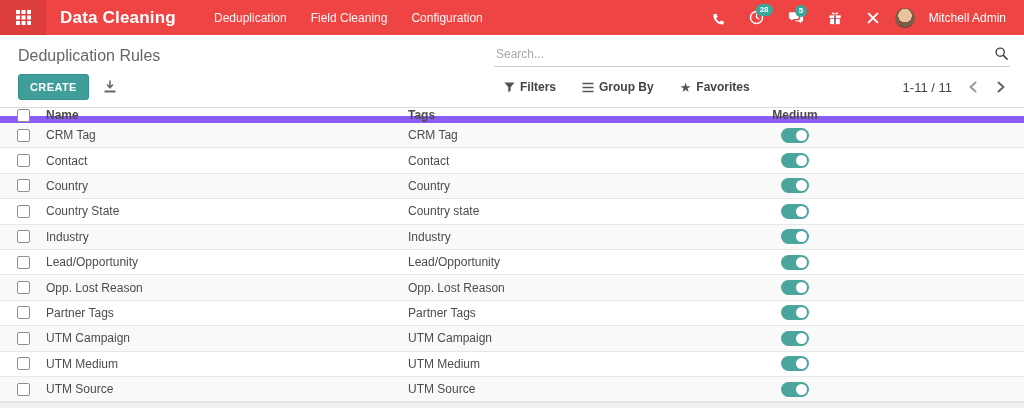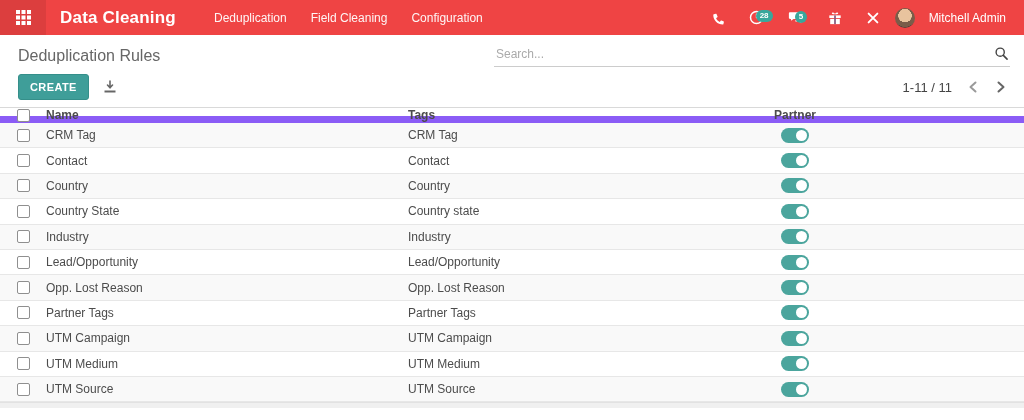--- a/index.html
+++ b/index.html
@@ -9,21 +9,21 @@
   
   .navbar { height:35px; background:#ef4444; display:flex; align-items:center; color:#fff; }
   .apps-btn { width:46px; height:35px; display:flex; align-items:center; justify-content:center;
     background:rgba(0,0,0,0.08); cursor:pointer; }
   .brand { font-size:17px; font-weight:bold; margin:0 28px 0 14px; letter-spacing:.2px; }
   .nav-menu { display:flex; align-items:center; gap:4px; }
   .nav-item { padding:10px 10px; font-size:12px; color:rgba(255,255,255,.95); cursor:pointer; }
   .nav-right { margin-left:auto; display:flex; align-items:center; gap:6px; padding-right:10px; }
   .nav-icon-btn { position:relative; padding:8px 9px; cursor:pointer; display:flex; align-items:center; }
   .nav-icon-btn svg { display:block; }
-  .badge { position:absolute; top:8px; left:16px; background:#38a79c; color:#fff; font-size:8px;
+  .badge { position:absolute; top:2px; left:16px; background:#38a79c; color:#fff; font-size:8px;
     line-height:1; padding:2px 4px; border-radius:7px; font-weight:bold; }
   .company-name,.user-name { font-size:12px; padding:0 8px; white-space:nowrap; cursor:pointer; }
   .avatar { width:20px; height:20px; border-radius:50%;
     background:radial-gradient(circle at 50% 38%, #e8c39e 0 42%, #7a5c49 43% 70%, #57433a 71%);
     flex:0 0 auto; cursor:pointer; }
 
   
   .control-panel { padding:8px 12px 0 12px; position:relative; }
   .cp-top { display:flex; align-items:flex-start; }
   .page-title { font-size:16px; font-weight:normal; color:#666; padding:4px 0 0 6px; flex:1; }
@@ -148,20 +148,38 @@
 
   <div class="cp-bottom">
     <button class="btn-create">CREATE</button>
     <span class="export-btn">
       <svg width="14" height="14" viewBox="0 0 14 14">
         <path d="M7 1v6M4.5 5L7 7.8 9.5 5" stroke="#666" stroke-width="1.6" fill="none" stroke-linecap="round" stroke-linejoin="round"></path>
         <path d="M1.5 11.5h11" stroke="#666" stroke-width="2"></path>
       </svg>
     </span>
 
+    <div class="filter-group">
+      <div class="filter-item">
+        <svg width="11" height="11" viewBox="0 0 12 12">
+          <path fill="#555" d="M0.5 0.5h11L7.3 5.6v4l-2.6 1.6V5.6z"></path>
+        </svg>
+        <span>Filters</span>
+      </div>
+      <div class="filter-item">
+        <svg width="12" height="11" viewBox="0 0 12 11">
+          <path d="M0.5 1.5h11M0.5 5.5h11M0.5 9.5h11" stroke="#555" stroke-width="1.6"></path>
+        </svg>
+        <span>Group By</span>
+      </div>
+      <div class="filter-item">
+        <span class="star-glyph">★</span>
+        <span>Favorites</span>
+      </div>
+    </div>
 
     <div class="pager">
       <span class="pager-text">1-11 / 11</span>
       <span class="pager-arrow">
         <svg width="10" height="12" viewBox="0 0 10 12">
             <path d="M7.5 1.5L2.5 6l5 4.5" stroke="#9a9a9a" stroke-width="2" fill="none" stroke-linecap="round" stroke-linejoin="round"></path>
           </svg>
       </span>
       <span class="pager-arrow">
         <svg width="10" height="12" viewBox="0 0 10 12">
@@ -172,21 +190,21 @@
   </div>
 </div>
 
 <div class="list">
   <div class="tr thead">
     <div class="cell-check">
         <span class="checkbox"></span>
       </div>
     <div class="cell-name">Name</div>
     <div class="cell-model">Tags</div>
-    <div class="cell-active" style="font-weight:bold;">Partner</div>
+    <div class="cell-active" style="font-weight:bold;">Medium</div>
     <div></div>
   </div>
   <div>
       <div class="tr row-odd">
         <div class="cell-check">
           <span class="checkbox"></span>
         </div>
         <div class="cell-name">CRM Tag</div>
         <div class="cell-model">CRM Tag</div>
         <div class="cell-active">

